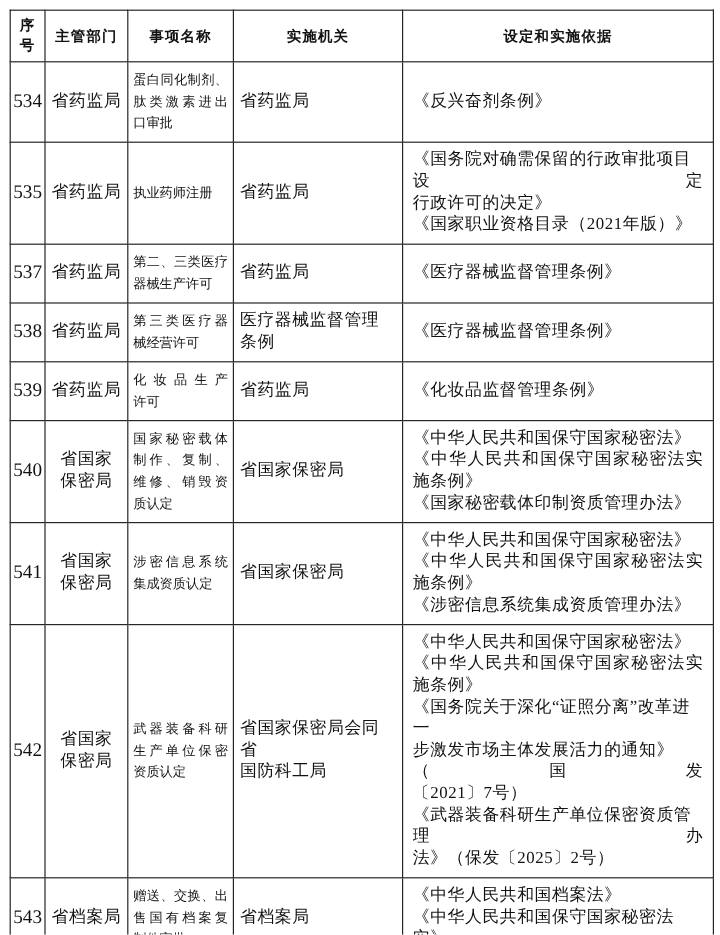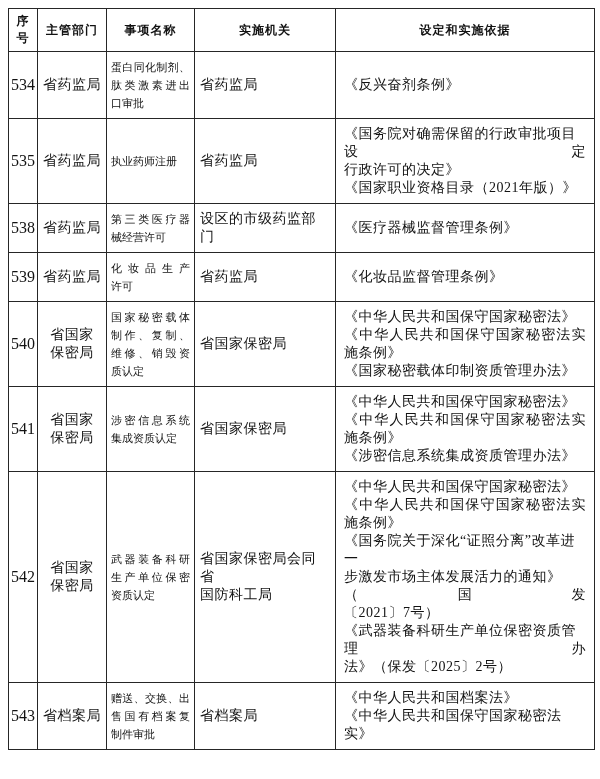--- a/index.html
+++ b/index.html
@@ -151,30 +151,48 @@
             <div>
               <div class="ln stretch">《国务院对确需保留的行政审批项目设定</div>
               <div class="ln">行政许可的决定》</div>
             </div>
             <div>
               <div class="ln">《国家职业资格目录（2021年版）》</div>
             </div>
           </td>
         </tr>
         <tr>
+          <td class="col-no">537</td>
+          <td class="col-dept">
+            <div class="ln">省药监局</div>
+          </td>
+          <td class="col-item">
+            <div class="ln stretch">第二、三类医疗</div>
+            <div class="ln">器械生产许可</div>
+          </td>
+          <td class="col-agency">
+            <div class="ln">省药监局</div>
+          </td>
+          <td class="col-basis">
+            <div>
+              <div class="ln">《医疗器械监督管理条例》</div>
+            </div>
+          </td>
+        </tr>
+        <tr>
           <td class="col-no">538</td>
           <td class="col-dept">
             <div class="ln">省药监局</div>
           </td>
           <td class="col-item">
             <div class="ln stretch">第三类医疗器</div>
             <div class="ln">械经营许可</div>
           </td>
           <td class="col-agency">
-            <div class="ln">设区的市级药监部门</div>
+            <div class="ln">医疗器械监督管理条例</div>
           </td>
           <td class="col-basis">
             <div>
               <div class="ln">《医疗器械监督管理条例》</div>
             </div>
           </td>
         </tr>
         <tr>
           <td class="col-no">539</td>
           <td class="col-dept">

